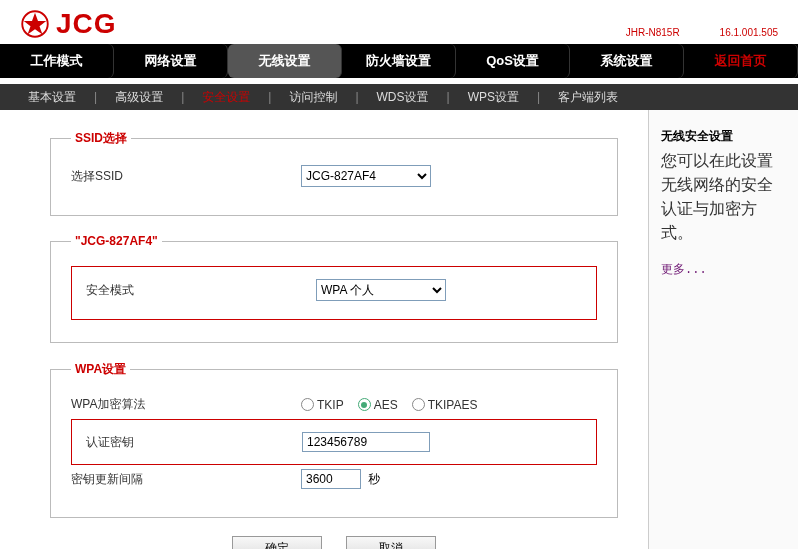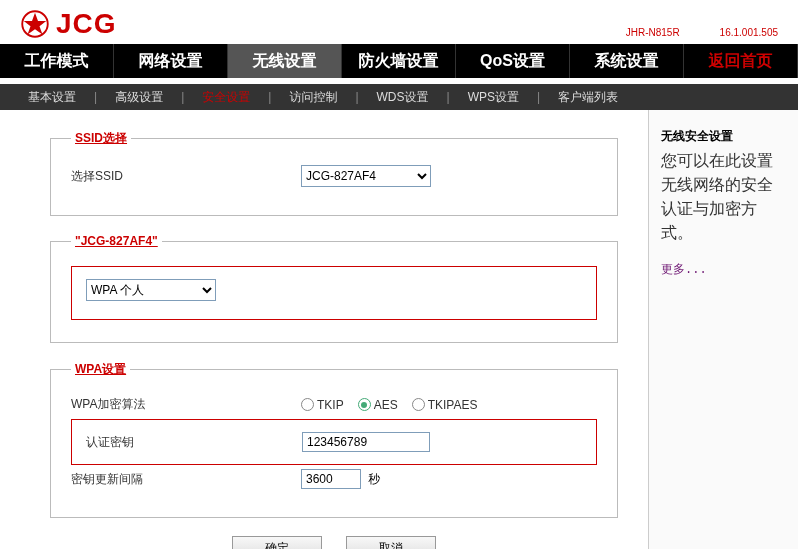--- a/index.html
+++ b/index.html
@@ -5,35 +5,35 @@
   * { box-sizing: border-box; margin: 0; padding: 0; }
   body { font-family: Arial, "Microsoft YaHei", sans-serif; font-size: 12px; background: #fff; width: 798px; }
   
   .header { padding: 8px 20px 4px; display: flex; align-items: flex-end; justify-content: space-between; }
   .logo { display: flex; align-items: center; gap: 6px; }
   .logo-icon { width: 30px; height: 30px; }
   .logo-text { font-size: 28px; font-weight: bold; color: #c00; letter-spacing: 1px; }
   .header-right { display: flex; gap: 40px; font-size: 10px; color: #c00; align-self: flex-end; padding-bottom: 2px; }
   
   .main-nav { display: flex; background: #000; height: 34px; }
-  .main-nav-item { flex: 1; color: #fff; font-weight: bold; font-size: 16px; display: flex; align-items: center; justify-content: center; cursor: pointer; border-right: 1px solid #333; }
+  .main-nav-item { flex: 1; color: #fff; font-weight: bold; font-size: 13px; display: flex; align-items: center; justify-content: center; cursor: pointer; border-right: 1px solid #333; border-radius: 6px; }
   .main-nav-item.active { background: #555; }
   .main-nav-item.return { color: #c00; }
   
   .sub-nav { display: flex; background: #333; height: 26px; align-items: center; padding: 0 10px; margin-top: 6px; }
   .sub-nav-item { color: #ddd; font-size: 12px; padding: 0 18px; cursor: pointer; }
   .sub-nav-item.active { color: #c00; }
   .sub-nav-sep { color: #888; }
   
   .content-wrap { display: flex; }
   .main-content { flex: 1; padding: 20px 30px 20px 50px; }
   .sidebar { width: 150px; border-left: 1px solid #ccc; padding: 18px 12px; background: #fafafa; }
   
   fieldset { border: 1px solid #bbb; margin-bottom: 18px; padding: 18px 20px 22px; position: relative; }
-  legend { color: #c00; font-weight: bold; font-size: 12px; padding: 0 4px; text-decoration: underline; }
+  legend { color: #c00; font-weight: bold; font-size: 12px; padding: 0 4px; }
   
   .form-row { display: flex; align-items: center; margin-bottom: 6px; }
   .form-label { width: 230px; font-size: 12px; color: #333; }
   .form-control { }
   
   .highlight-box { border: 1px solid #c00; padding: 12px 14px; }
   
   select { width: 130px; height: 22px; font-size: 12px; border: 1px solid #7f9db9; background: #fff; }
   input[type="text"] { width: 128px; height: 20px; font-size: 12px; border: 1px solid #7f9db9; padding: 0 4px; }
   input[type="text"].short { width: 60px; }
@@ -108,20 +108,21 @@
             <option>JCG-827AF4</option>
           </select>
         </div>
       </div>
     </fieldset>
 
     <fieldset>
       <legend>"JCG-827AF4"</legend>
       <div class="highlight-box">
         <div class="form-row">
+          <div class="form-label">安全模式</div>
           <div class="form-control">
             <select>
               <option>WPA 个人</option>
             </select>
           </div>
         </div>
       </div>
     </fieldset>
 
     <fieldset>

